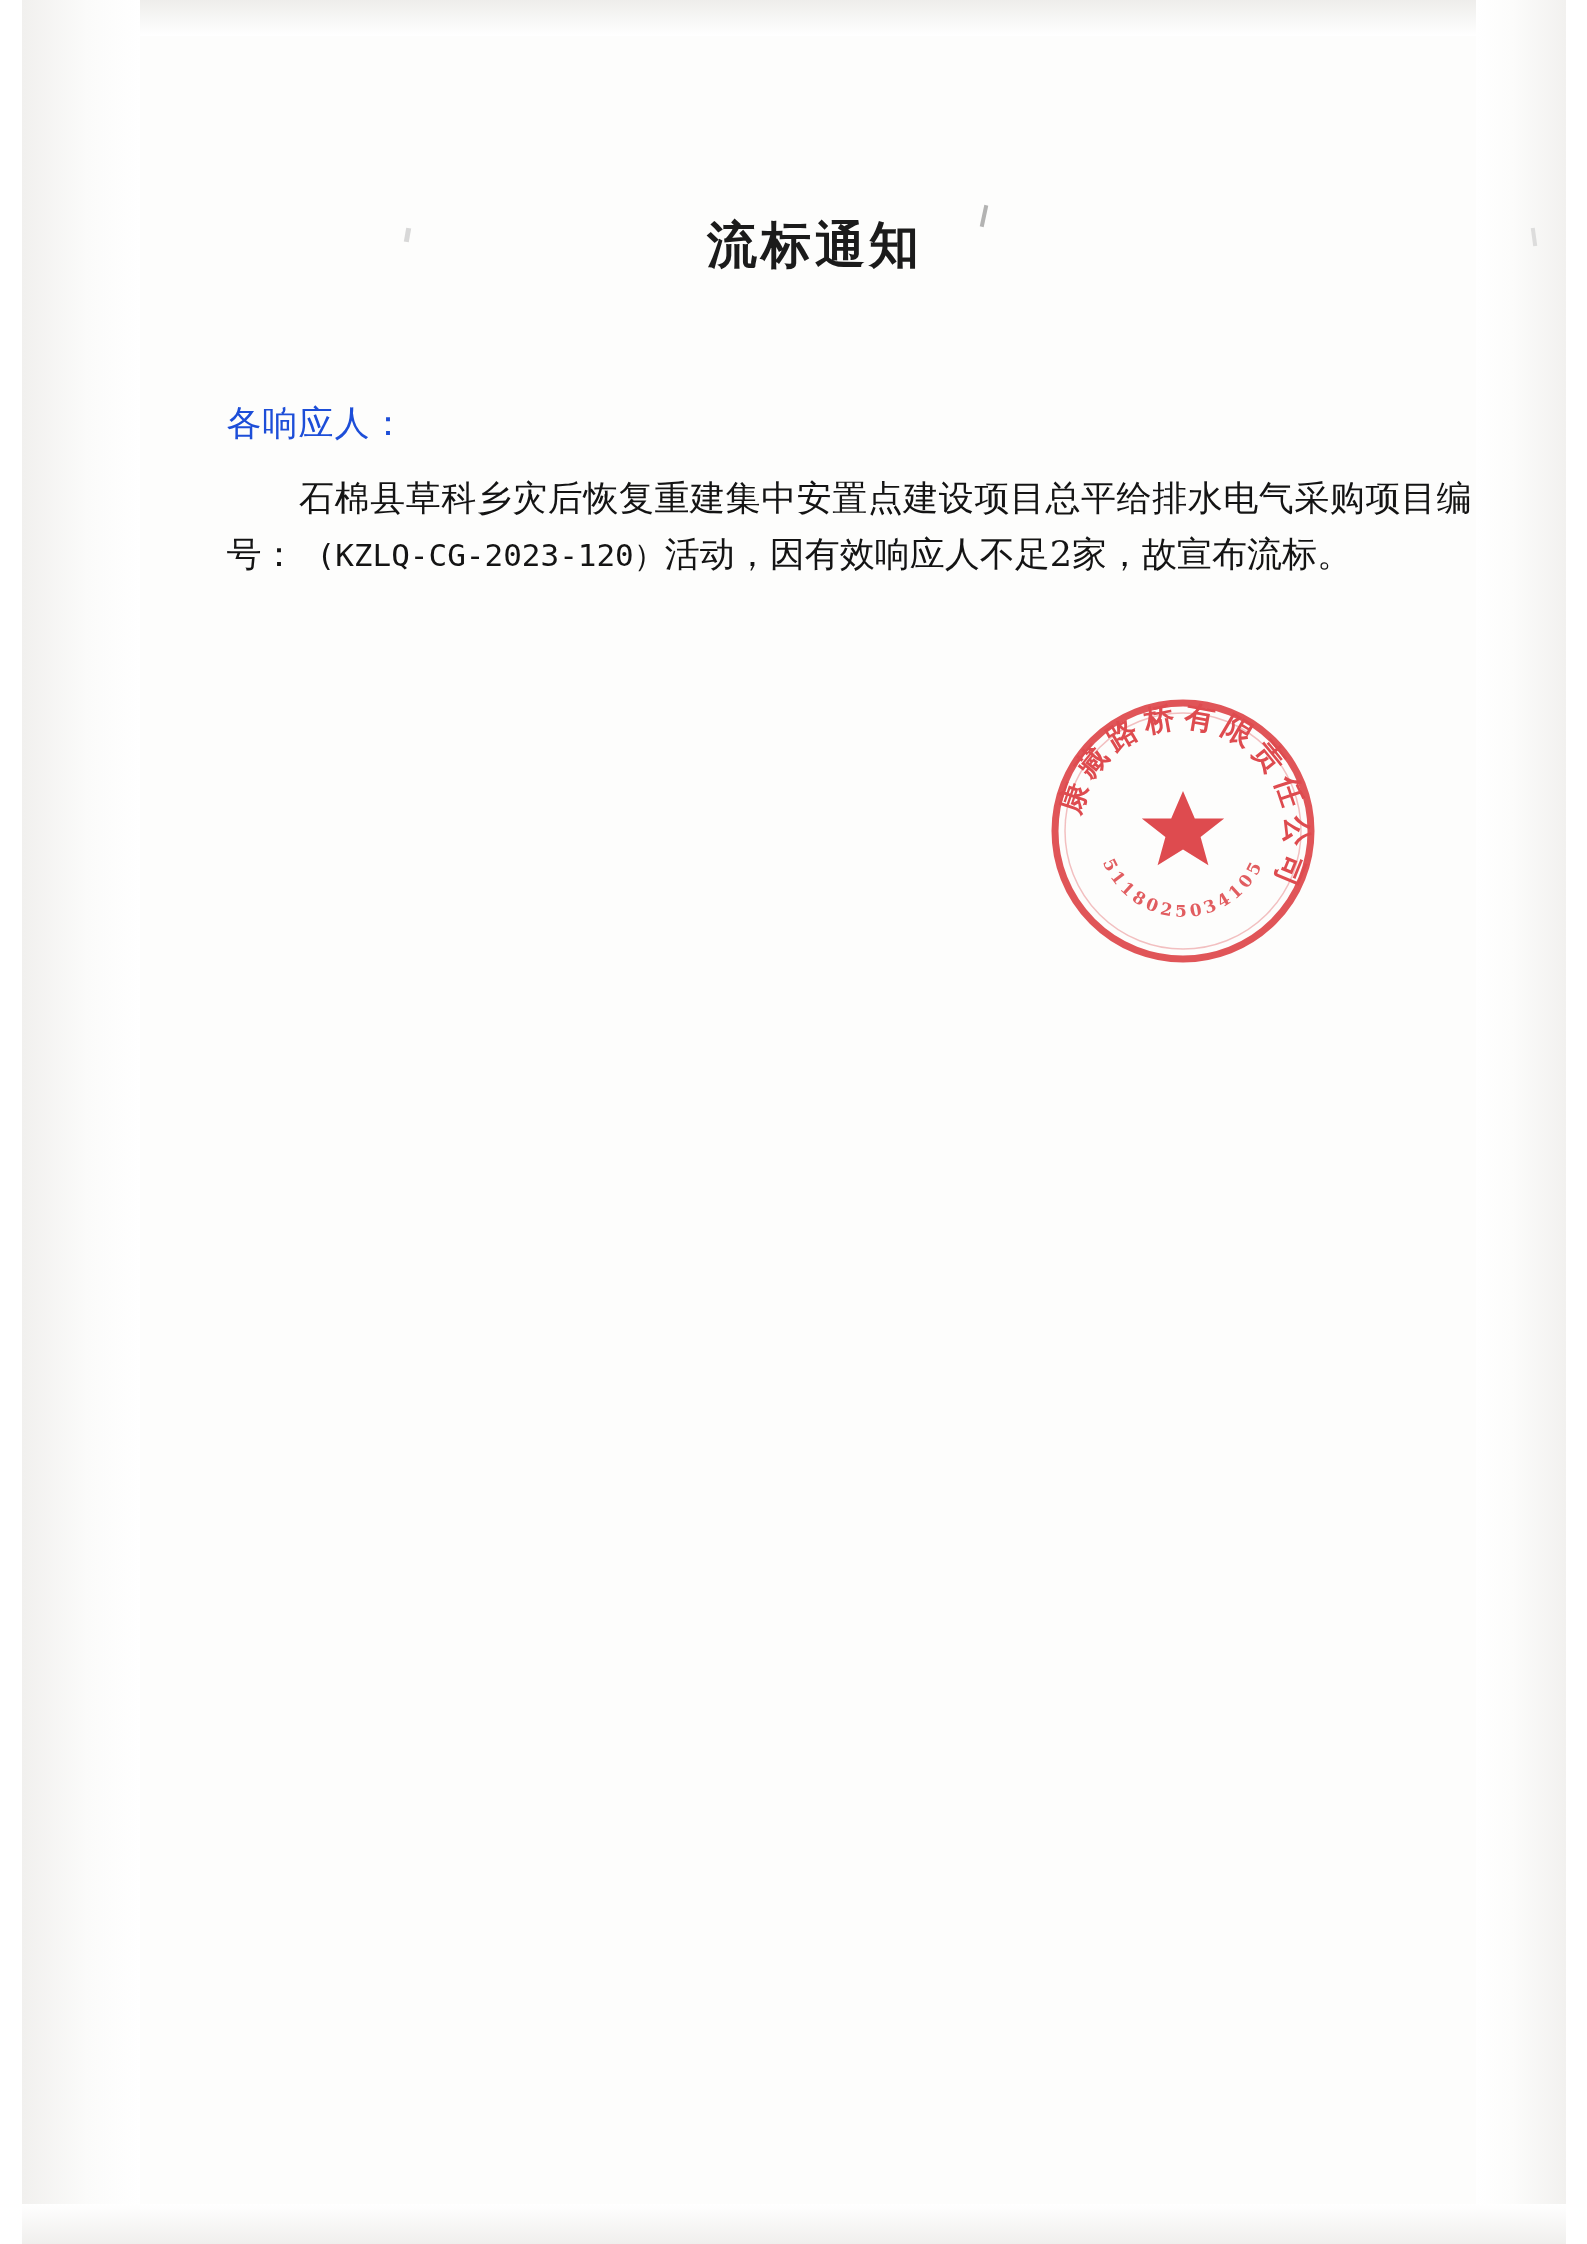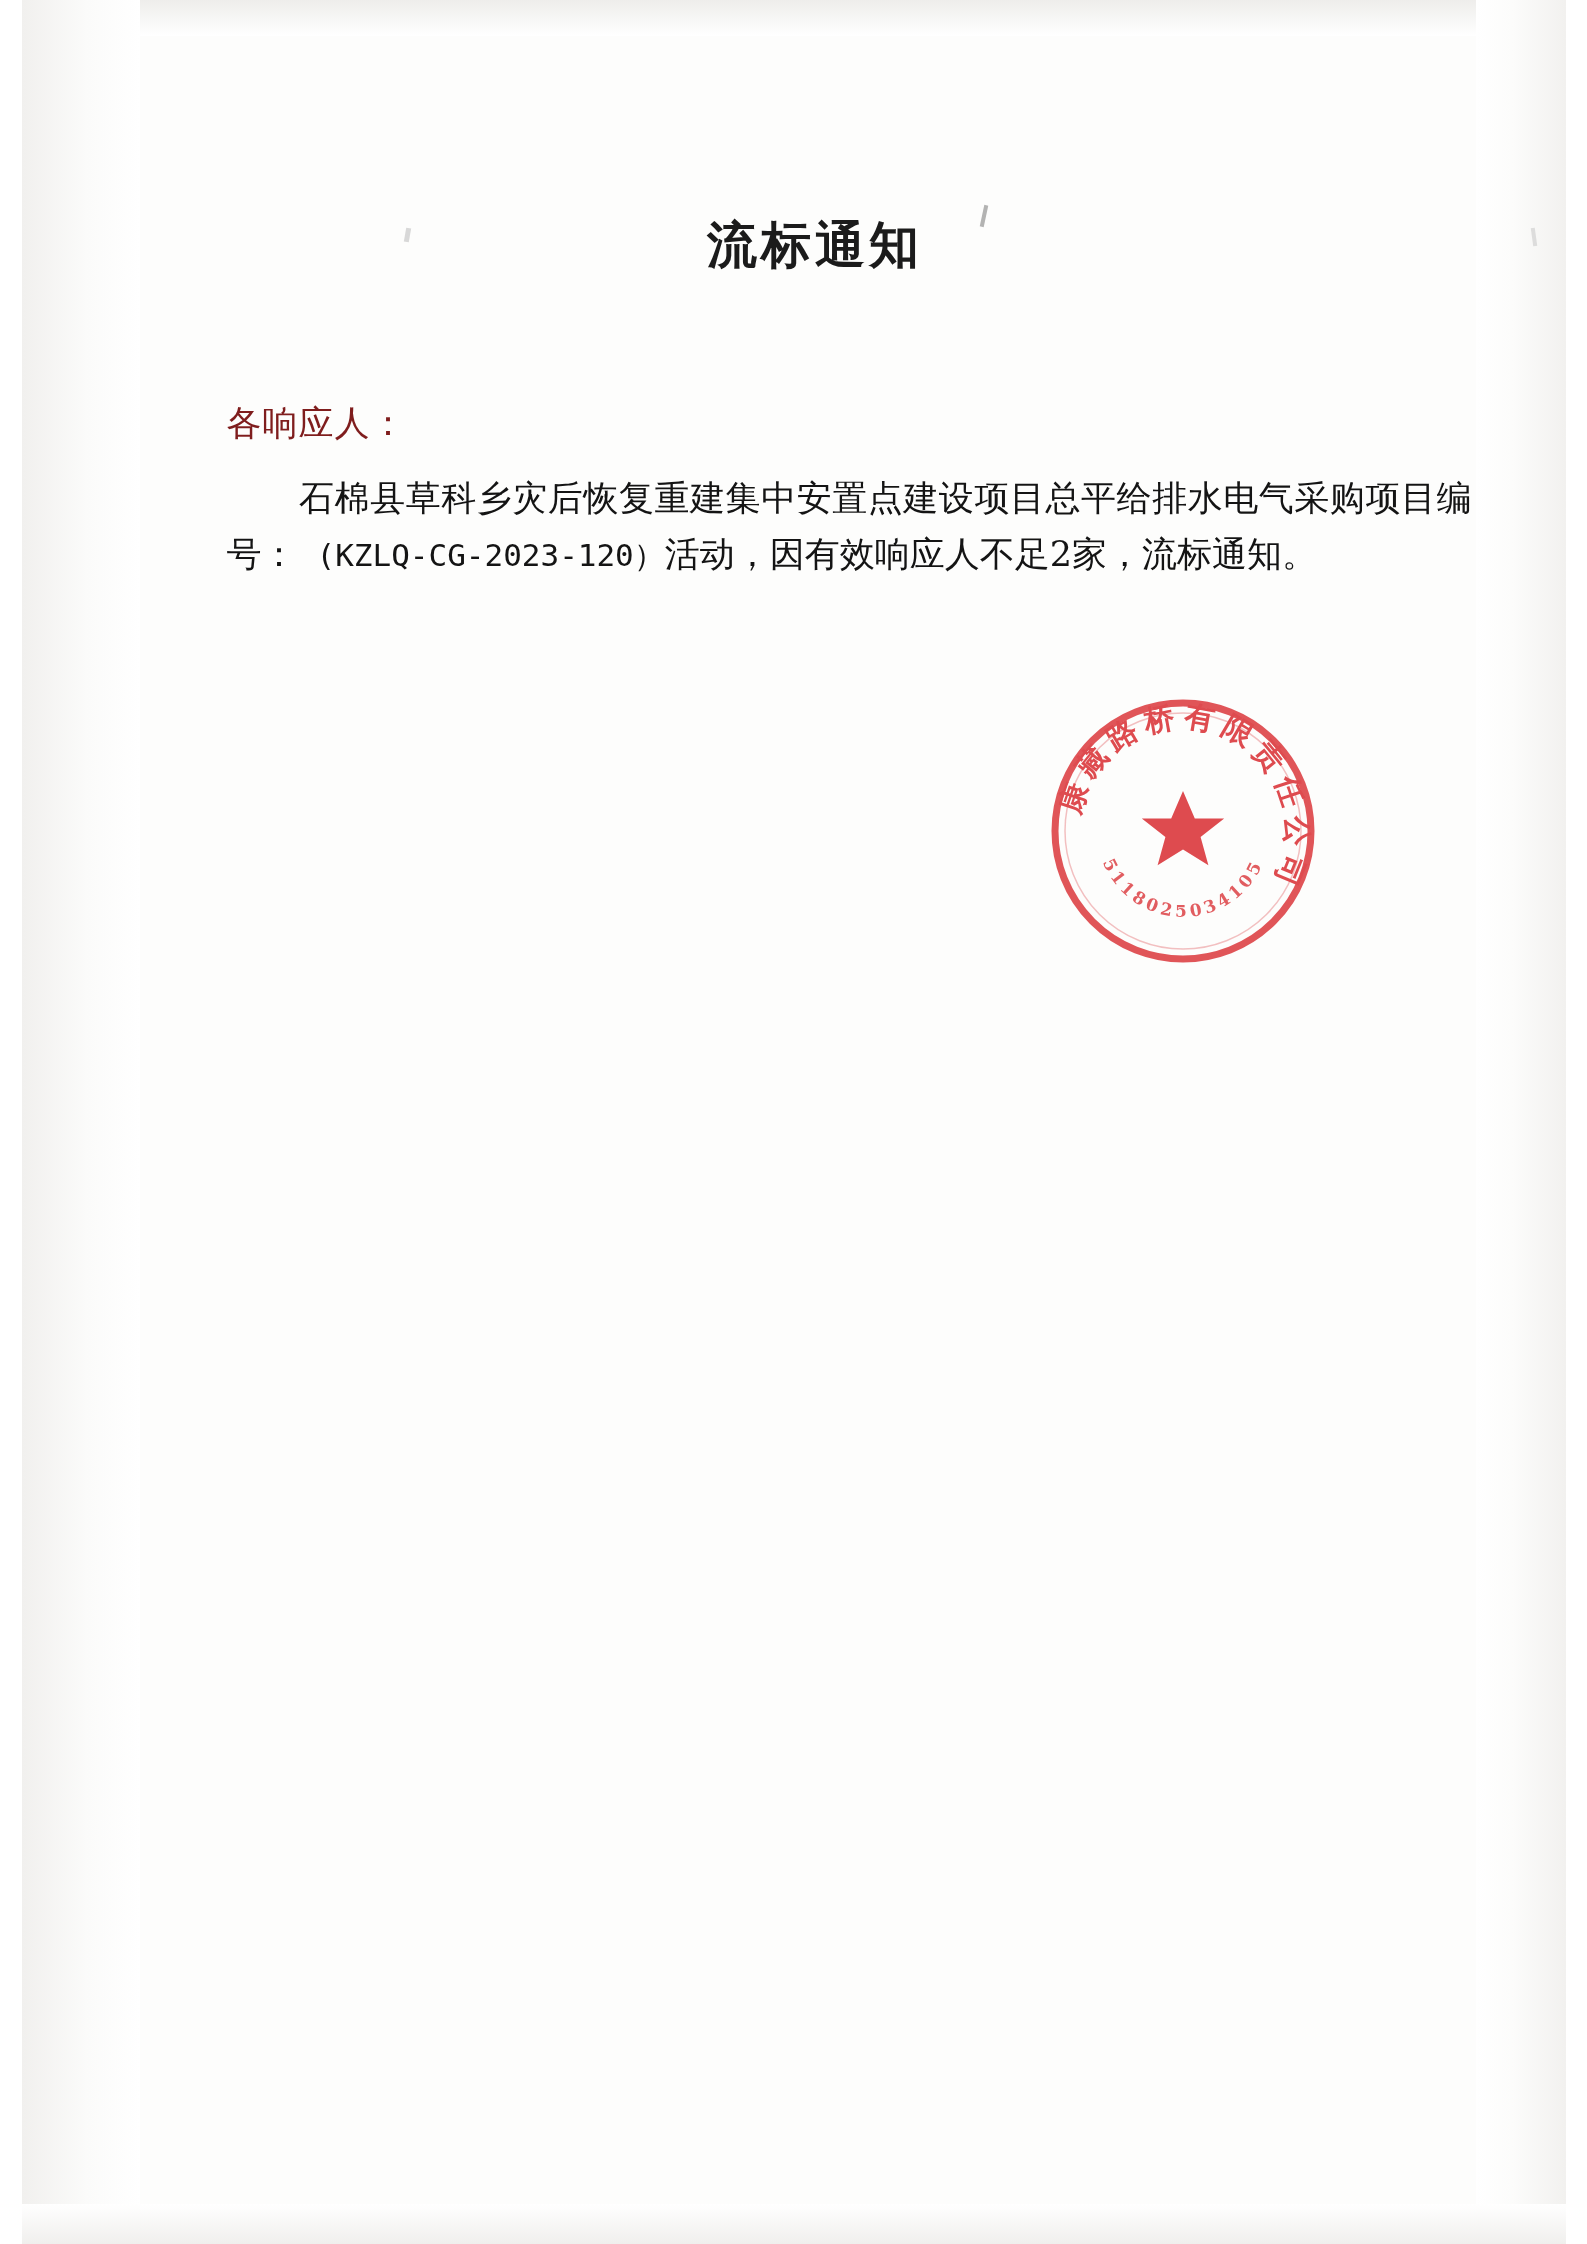--- a/index.html
+++ b/index.html
@@ -86,21 +86,21 @@
     transform: rotate(-8deg);
     opacity: .5;
   }
 
   .salutation {
     position: absolute;
     top: 400px;
     left: 205px;
     font-size: 35px;
     letter-spacing: 1px;
-    color: #7f1d1d;
+    color: #1d4ed8;
     font-family: "DejaVu Serif", "Liberation Serif", serif;
   }
 
   .body-block {
     position: absolute;
     top: 470px;
     left: 205px;
     width: 1245px;
     font-size: 35px;
     line-height: 56px;
@@ -161,21 +161,21 @@
 
   <div class="speck-a"></div>
   <div class="speck-b"></div>
 
   <div class="doc-title">流标通知</div>
   <div class="title-mark"></div>
 
   <div class="salutation">各响应人：</div>
 
   <div class="body-block">
-    <span class="indent"></span><span>石棉县草科乡灾后恢复重建集中安置点建设项目总平给排水电气采购项目编号：</span><span class="code-run">(KZLQ-CG-2023-120）</span><span>活动，因有效响应人不足2家，流标通知。</span>
+    <span class="indent"></span><span>石棉县草科乡灾后恢复重建集中安置点建设项目总平给排水电气采购项目编号：</span><span class="code-run">(KZLQ-CG-2023-120）</span><span>活动，因有效响应人不足2家，故宣布流标。</span>
   </div>
 
   <div class="sign-block">
   </div>
 
   <div class="seal">
     <svg width="282" height="282" viewBox="0 0 282 282" xmlns="http://www.w3.org/2000/svg">
       <defs>
         <path id="ringPath" d="M 141,141 m -104,0 a 104,104 0 1,1 208,0 a 104,104 0 1,1 -208,0"></path>
         <path id="codePath" d="M 141,141 m -86,0 a 86,86 0 0,0 172,0"></path>

